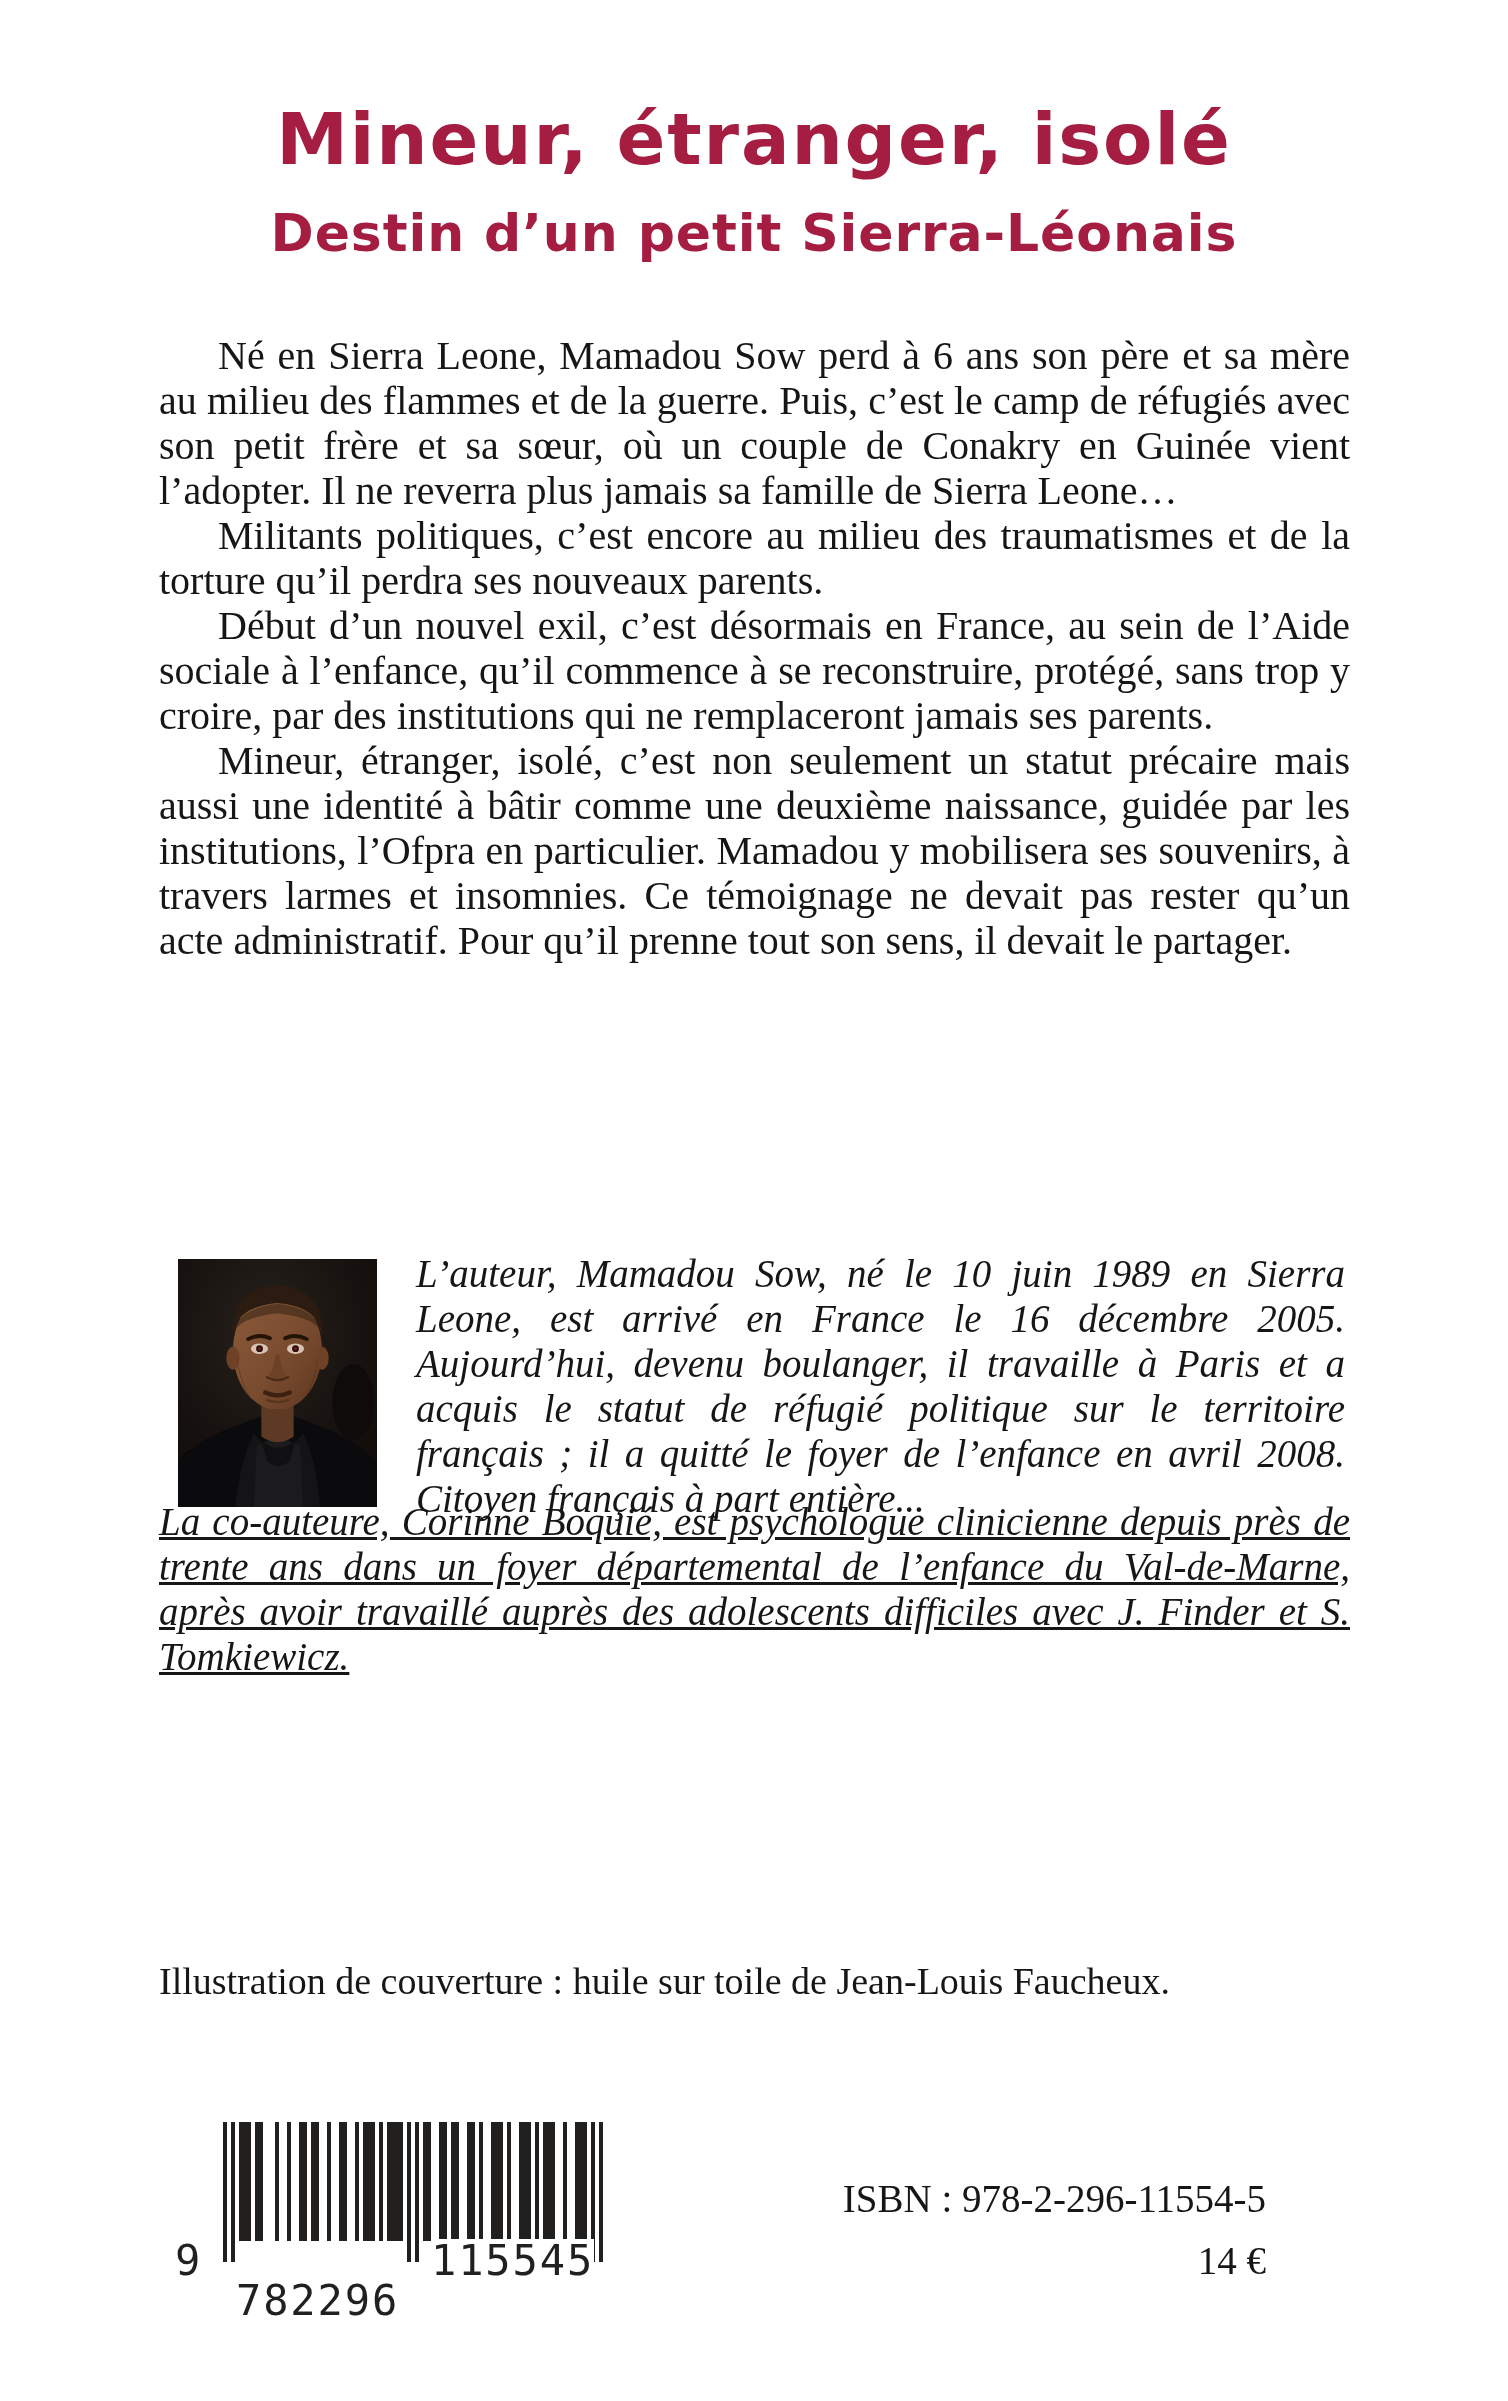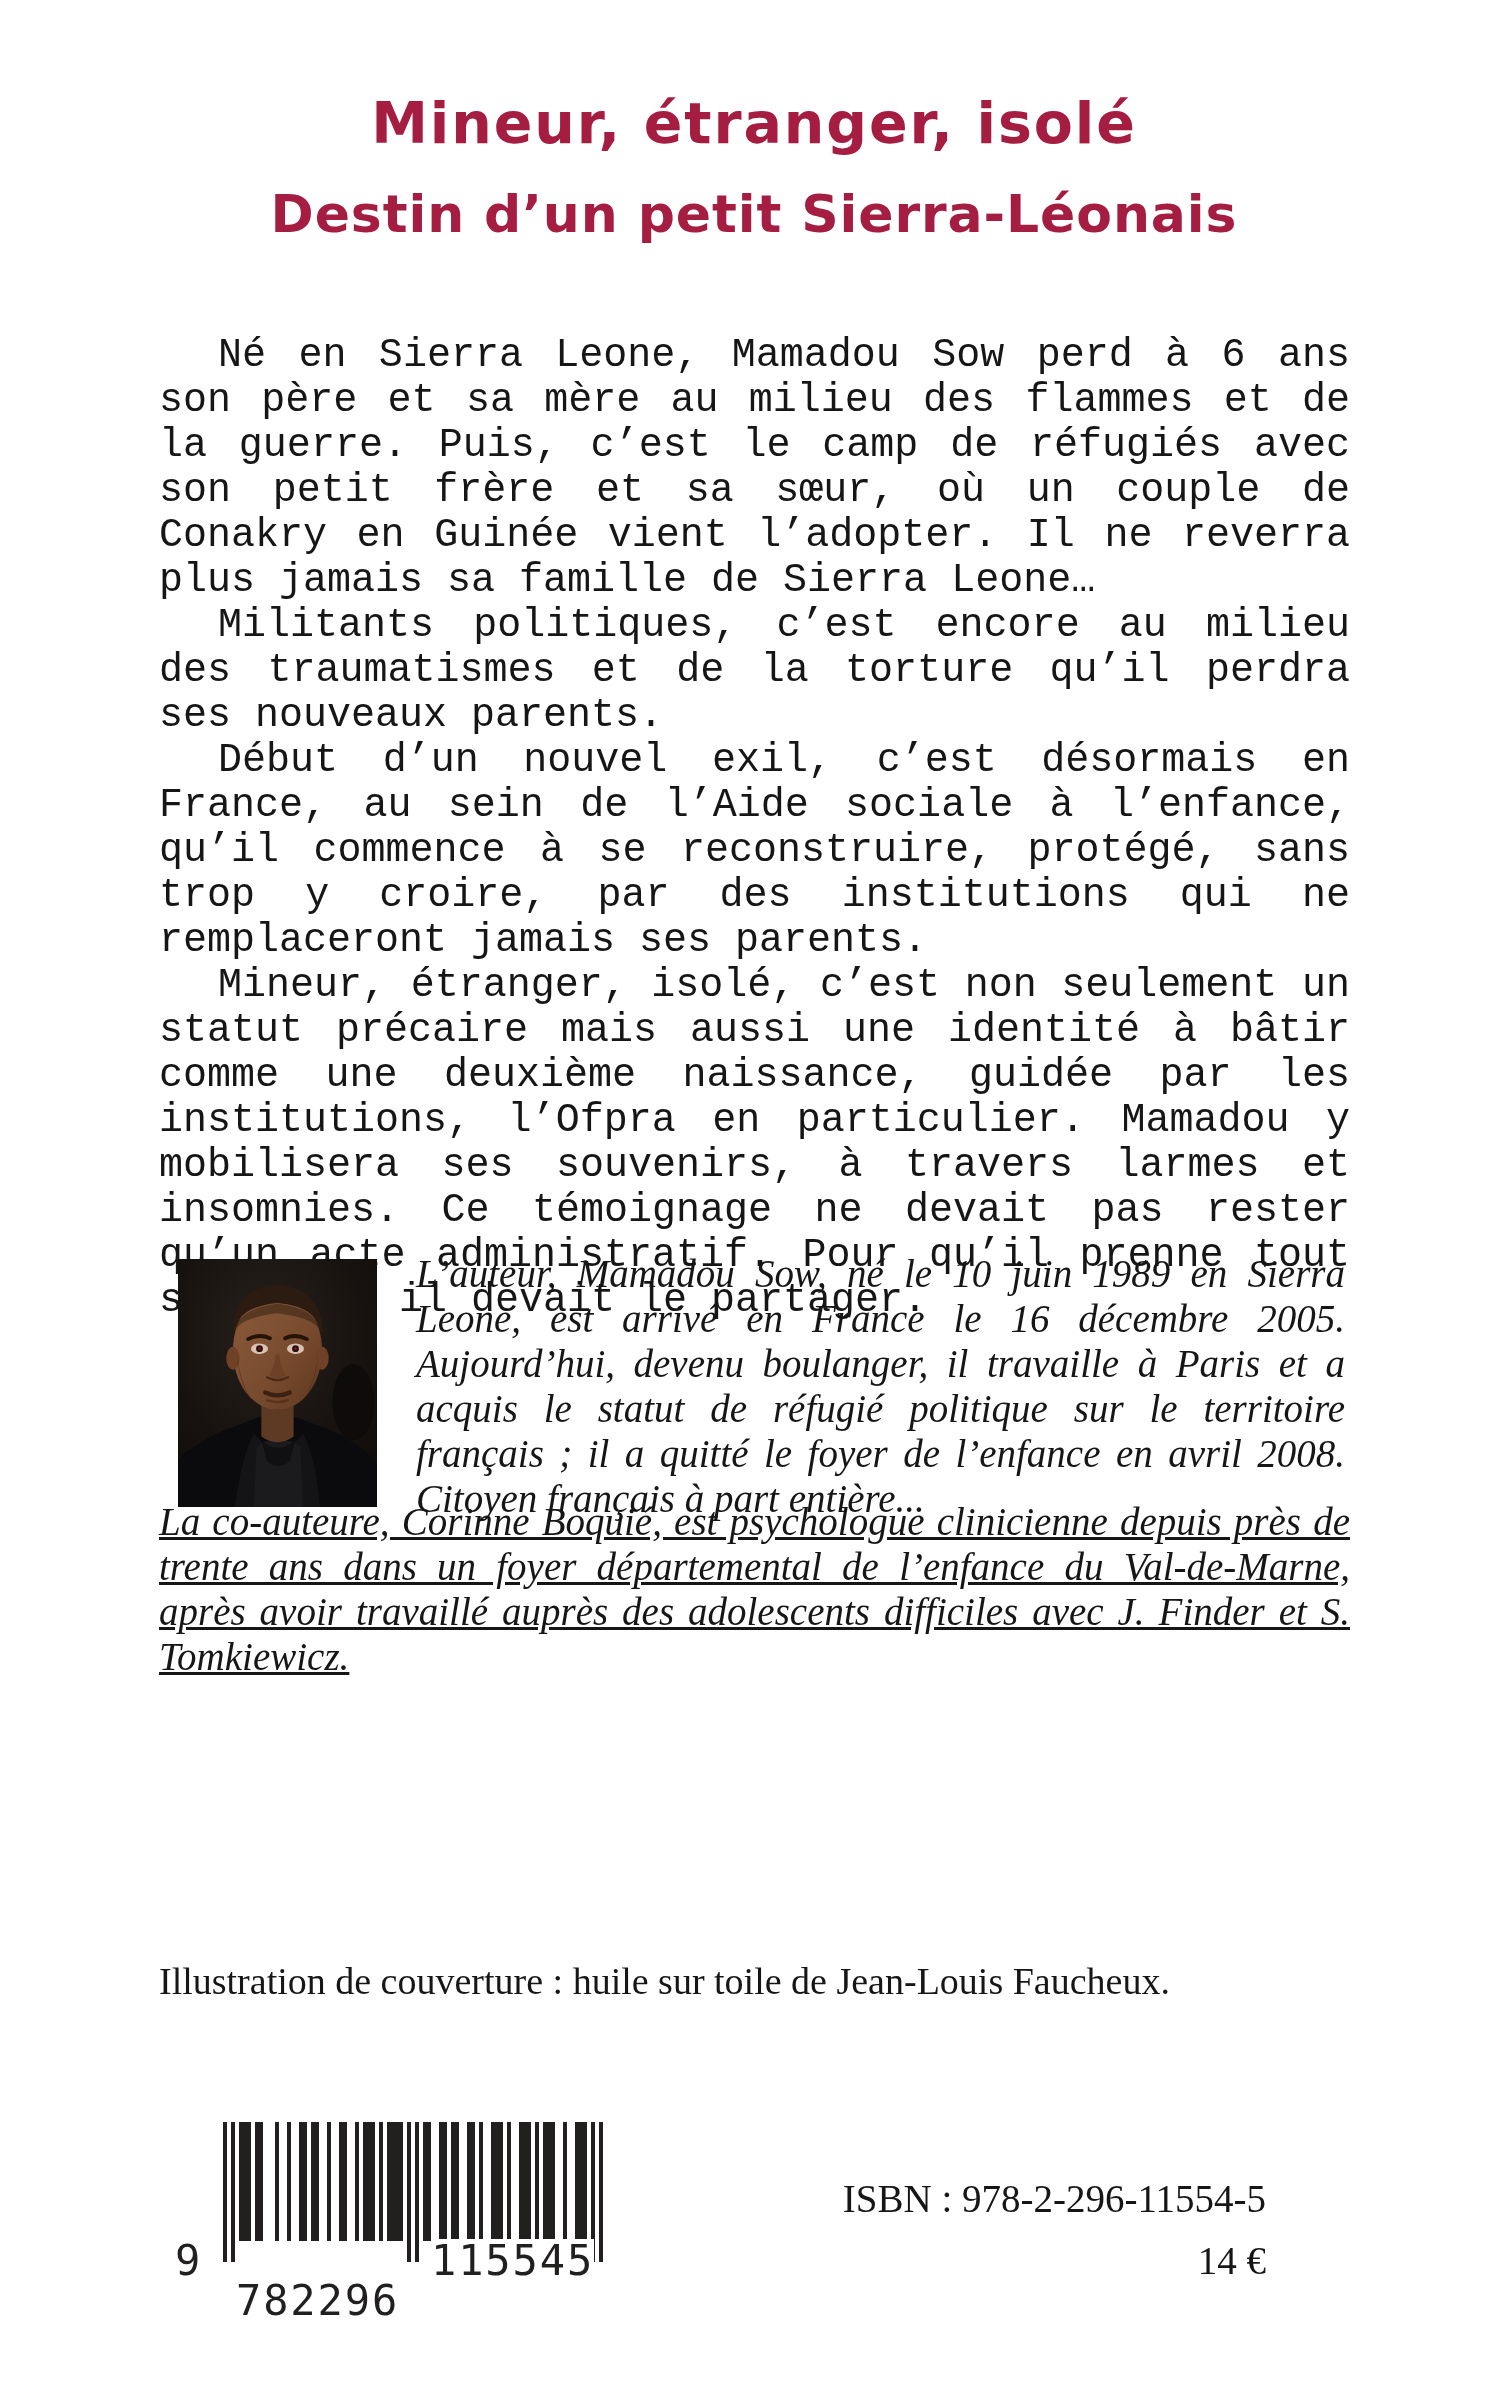--- a/index.html
+++ b/index.html
@@ -13,38 +13,38 @@
     margin:0 auto;
   }
   
   .title-block{
     position:absolute;top:76px;left:0;right:0;
     text-align:center;
     font-family:"DejaVu Sans", sans-serif;
     color:#a51d41;
   }
   .title-main{
-    margin:0;
-    font-size:57px;line-height:95px;
+    margin:16px;
+    font-size:72px;line-height:95px;
     font-weight:700;
     letter-spacing:1.9px;
   }
   .title-sub{
     margin:13.2px 0 0 0;
     font-size:52px;line-height:61px;
     font-weight:700;
     letter-spacing:0.9px;
   }
   
   .synopsis{
     position:absolute;left:159px;top:333px;width:1191px;
     font-size:40px;line-height:45px;
     text-align:justify;
   }
-  .synopsis p{margin:0;text-indent:59px;font-family:Liberation Mono, monospace;}
+  .synopsis p{margin:0;text-indent:59px;}
   
   .author-photo{
     position:absolute;left:178px;top:1259px;
     width:199px;height:248px;
     display:block;
   }
   .author-bio{
     position:absolute;left:416px;top:1251px;width:929px;
     font-style:italic;
     font-size:39px;line-height:45px;

